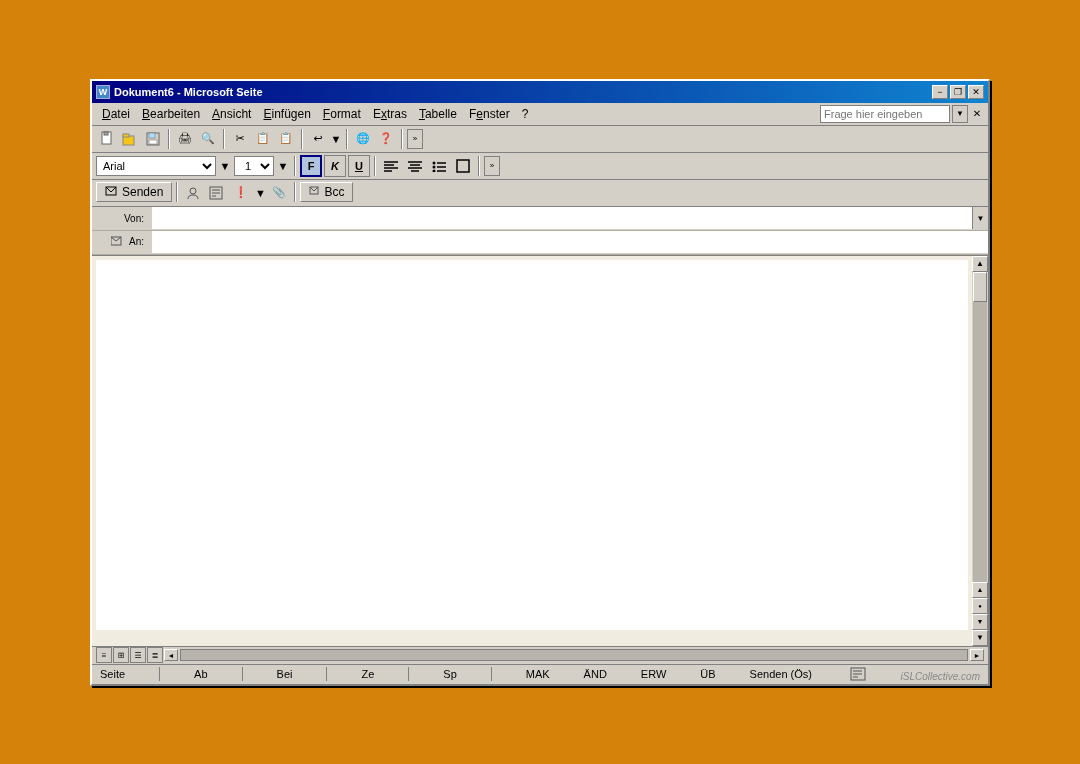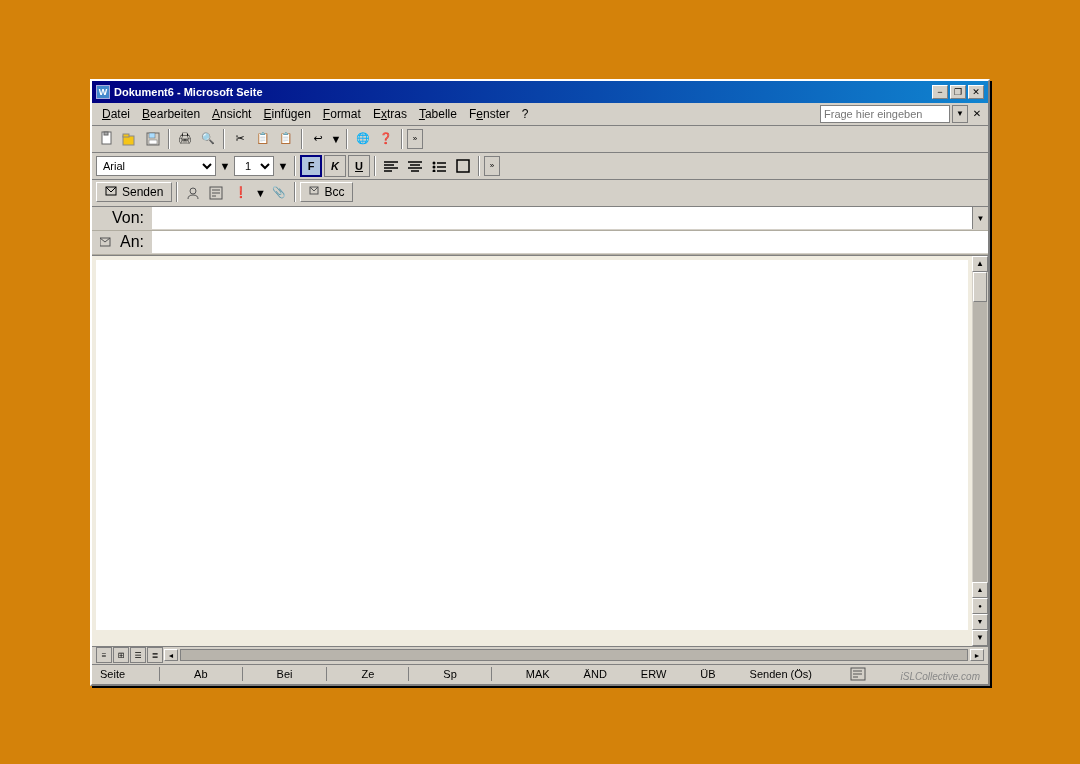--- a/index.html
+++ b/index.html
@@ -201,21 +201,21 @@
     }
     .email-field-row {
       display: flex;
       align-items: center;
       border-bottom: 1px solid #b0aca0;
       height: 24px;
     }
     .email-field-label {
       width: 60px;
       padding: 0 8px;
-      font-size: 16px;
+      font-size: 10px;
       color: #000;
       text-align: right;
       flex-shrink: 0;
     }
     .email-field-input {
       flex: 1;
       height: 22px;
       border: none;
       background: white;
       padding: 0 4px;

